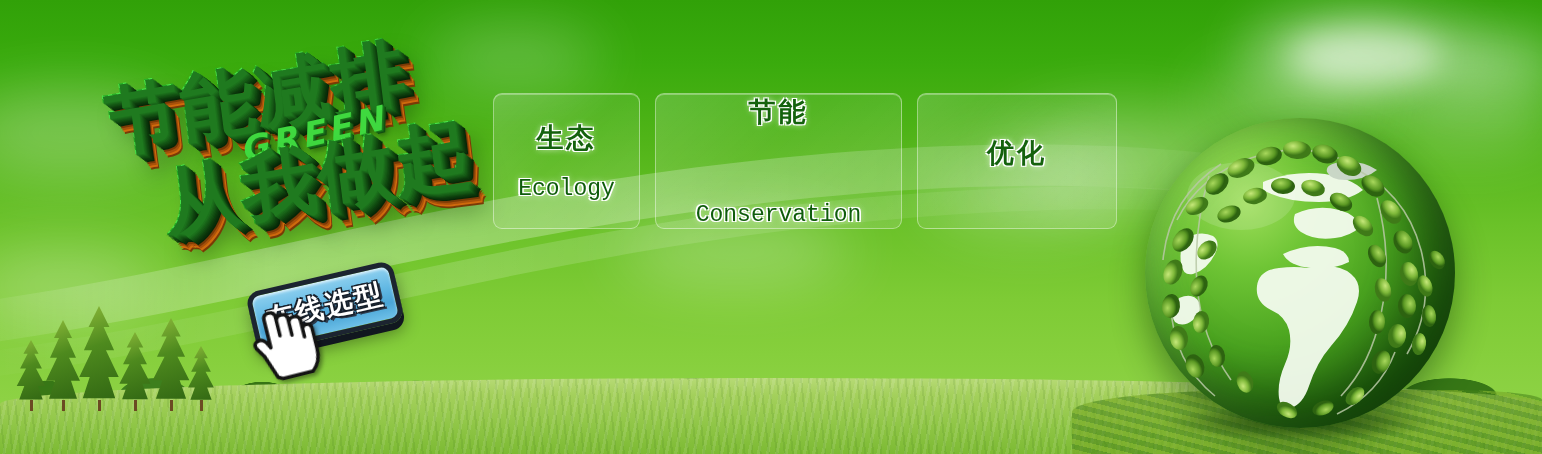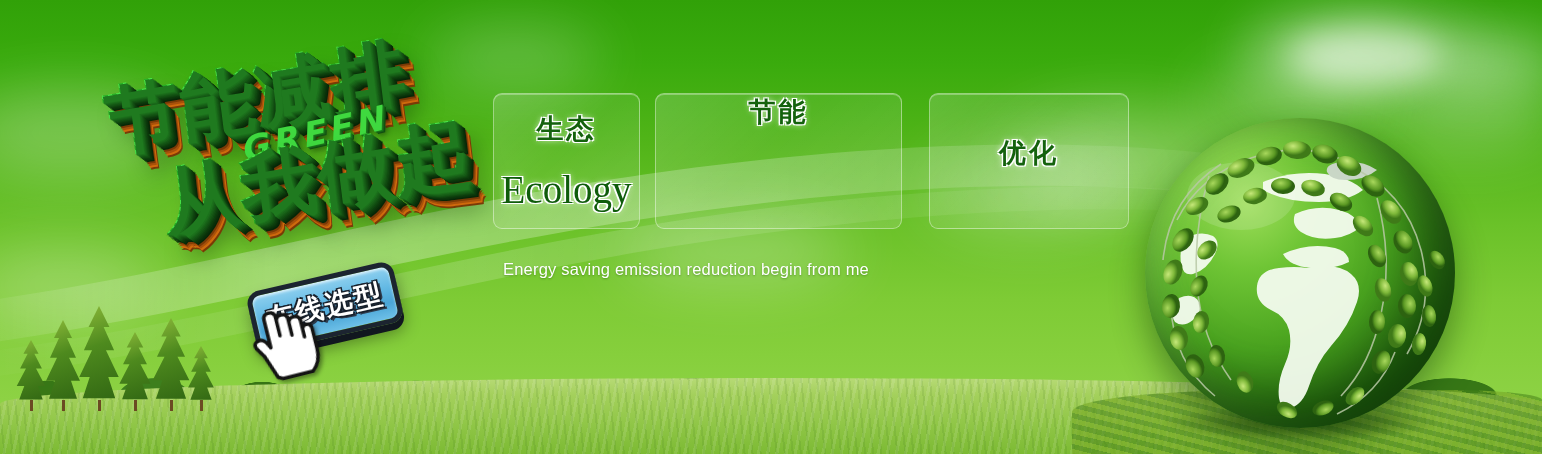--- a/index.html
+++ b/index.html
@@ -149,33 +149,33 @@
     background:linear-gradient(135deg,rgba(255,255,255,.16) 0%,rgba(255,255,255,.07) 45%,rgba(255,255,255,.13) 100%);
     border:1px solid rgba(255,255,255,.40);
     box-shadow:inset 0 1px 0 rgba(255,255,255,.30);
     height:136px;
     display:flex;flex-direction:column;align-items:center;justify-content:center;
     gap:4px;
     padding:0 10px;
   }
   .card.c1{width:147px;}
   .card.c2{width:247px;justify-content:space-between;}
-  .card.c3{width:200px;margin-left:12px;}
+  .card.c3{width:200px;}
   .cn{
     font-family:"DejaVu Sans","Liberation Sans",sans-serif;
     font-size:27px;font-weight:700;color:#14620d;letter-spacing:3px;
     text-shadow:
       -1.3px -1.3px 0 #ffffff, 1.3px -1.3px 0 #ffffff,
       -1.3px  1.3px 0 #ffffff, 1.3px  1.3px 0 #ffffff,
        0 0 6px rgba(255,255,255,.95);
     margin-bottom:16px;
   }
   .en{
-    font-family:Liberation Serif, serif;
-    font-size:39px;font-weight:400;color:#0f5c0b;letter-spacing:0px;
+    font-family:Liberation Mono, monospace;
+    font-size:23px;font-weight:400;color:#0f5c0b;letter-spacing:0px;
     text-shadow:
       -1.4px -1.4px 0 #ffffff, 1.4px -1.4px 0 #ffffff,
       -1.4px  1.4px 0 #ffffff, 1.4px  1.4px 0 #ffffff,
        0 0 7px rgba(255,255,255,.9);
     white-space:nowrap;
   }
 
   .tagline{
     position:absolute;left:503px;top:260px;
     font-family:"Liberation Sans","DejaVu Sans",sans-serif;
@@ -289,27 +289,27 @@
     </div>
   </div>
 
   <div class="cards">
     <div class="card c1">
       <div class="cn">生态</div>
       <div class="en">Ecology</div>
     </div>
     <div class="card c2">
       <div class="cn">节能</div>
+      <div class="en">Conservation</div>
     </div>
     <div class="card c3">
       <div class="cn">优化</div>
     </div>
   </div>
 
-  <div class="tagline">Energy saving emission reduction begin from me</div>
 
   <div class="globe-wrap">
     <div class="globe-shadow"></div>
     <div class="globe">
       <svg viewBox="0 0 310 310">
         <g fill="#f4fbef" opacity=".95">
           <path d="M150 96 q22 -10 44 -4 q16 4 22 16 q-10 10 -26 12 q-20 3 -34 -6 q-10 -7 -6 -18 Z"></path>
           <path d="M118 64 q30 -12 62 -8 q26 4 38 16 q-16 12 -44 12 q-34 0 -56 -12 Z"></path>
           <path d="M196 44 q22 -2 36 8 q-12 10 -32 10 q-14 0 -18 -8 q-2 -8 14 -10 Z" fill="#cfd8cf"></path>
           <path d="M138 136 q26 -12 52 -6 q14 4 14 14 q-16 8 -38 6 q-22 -2 -28 -14 Z"></path>

